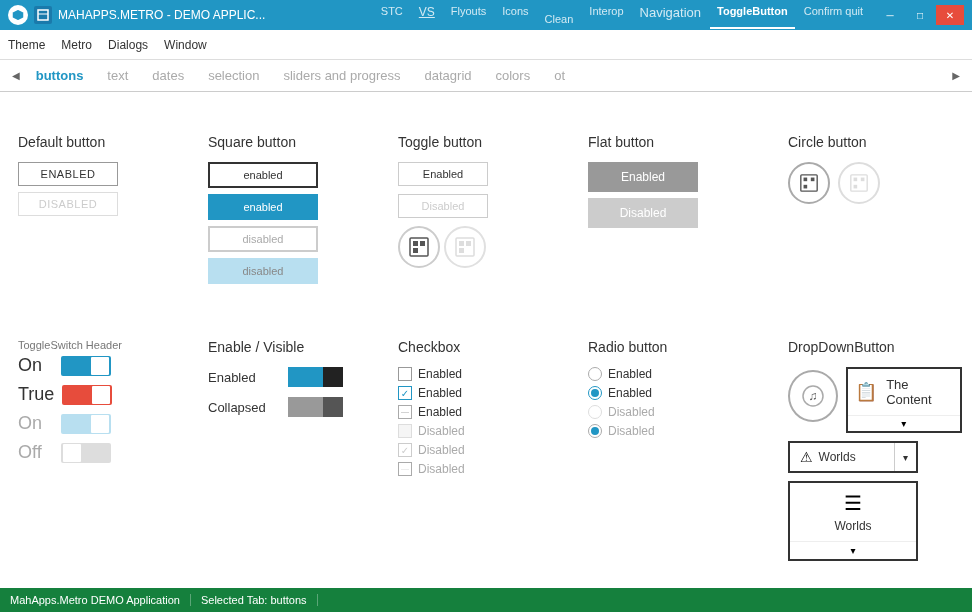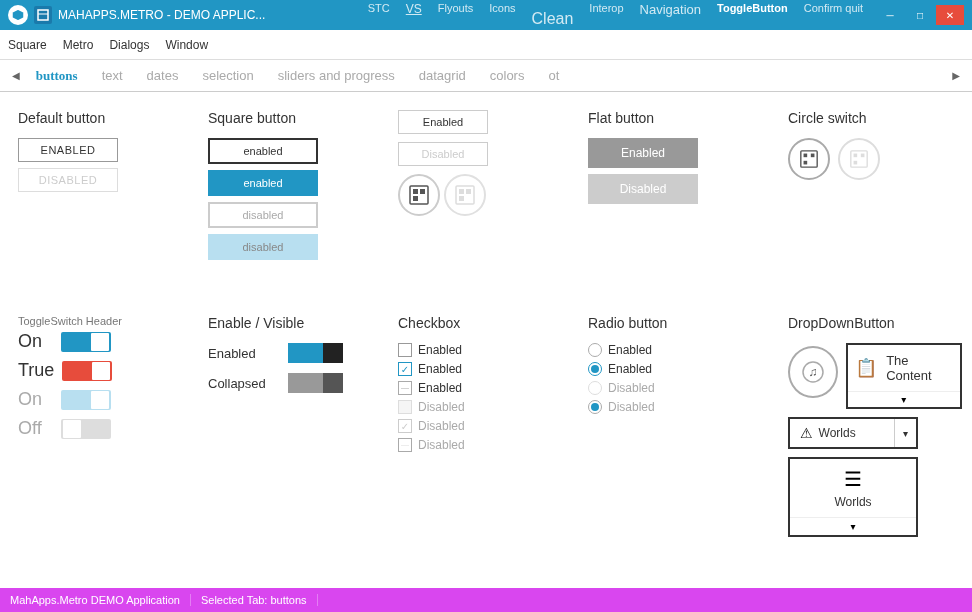--- a/index.html
+++ b/index.html
@@ -18,28 +18,28 @@
 
     
     .menubar { background: white; display: flex; padding: 4px 8px; gap: 16px; border-bottom: 1px solid #ddd; flex-shrink: 0; height: 30px; align-items: center; }
     .menubar-item { font-size: 12px; cursor: pointer; color: #333; }
 
     
     .tabs-row { background: white; border-bottom: 1px solid #ccc; display: flex; align-items: center; padding: 0 8px; flex-shrink: 0; height: 32px; }
     .tabs-scroll-left, .tabs-scroll-right { font-size: 10px; cursor: pointer; padding: 0 4px; color: #666; }
     .tabs-container { display: flex; overflow: hidden; flex: 1; }
     .tab { padding: 8px 12px; font-size: 13px; cursor: pointer; white-space: nowrap; color: #aaa; }
-    .tab.active { color: #2196c4; font-weight: bold; font-family: Liberation Serif, serif; }
+    .tab.active { color: #2196c4; font-weight: bold; }
 
     
     .main-content { flex: 1; background: white; display: flex; flex-direction: column; overflow: hidden; }
 
     
     .content-grid { display: grid; grid-template-columns: 190px 190px 190px 200px 190px; gap: 0; padding: 10px; flex: 1; overflow: auto; }
-    .section { border: none; padding: 8px; }
+    .section { border: none; padding: 8px; margin-top: 24px; }
     .section-title { font-size: 14px; font-weight: 300; margin-bottom: 12px; color: #333; }
 
     
     .btn-default { border: 1px solid #999; background: white; padding: 5px 12px; font-size: 11px; cursor: pointer; width: 100px; text-align: center; display: block; margin-bottom: 6px; color: #333; letter-spacing: 0.5px; }
     .btn-default.disabled { color: #ccc; border-color: #ddd; cursor: default; }
 
     
     .btn-square { border: 2px solid #333; background: white; padding: 5px 12px; font-size: 11px; cursor: pointer; width: 110px; text-align: center; display: block; margin-bottom: 6px; color: #333; }
     .btn-square.active { background: #2196c4; border-color: #2196c4; color: white; }
     .btn-square.disabled { color: #aaa; border-color: #ccc; cursor: default; }
@@ -121,21 +121,21 @@
     .split-main-text { font-size: 12px; color: #333; }
     .split-arrow-btn { border-left: 1px solid #ccc; padding: 0 8px; display: flex; align-items: center; font-size: 10px; color: #333; }
 
     .split-large { border: 2px solid #333; background: white; cursor: pointer; width: 130px; display: flex; flex-direction: column; }
     .split-large-content { display: flex; flex-direction: column; align-items: center; padding: 8px; gap: 4px; }
     .split-large-icon { font-size: 20px; }
     .split-large-text { font-size: 12px; color: #333; }
     .split-large-arrow { border-top: 1px solid #eee; display: flex; justify-content: center; padding: 3px; font-size: 10px; }
 
     
-    .statusbar { background: #d946ef; color: white; display: flex; align-items: center; height: 24px; padding: 0 10px; font-size: 11px; flex-shrink: 0; gap: 0; }
+    .statusbar { background: #15803d; color: white; display: flex; align-items: center; height: 24px; padding: 0 10px; font-size: 11px; flex-shrink: 0; gap: 0; }
     .statusbar-section { padding: 0 10px; border-right: 1px solid rgba(255,255,255,0.3); }
     .statusbar-section:first-child { border-left: none; padding-left: 0; }
   </style>
 </head>
 <body>
 
 <div class="titlebar">
   <div class="titlebar-logo">
     <svg width="14" height="14" viewBox="0 0 14 14">
         <polygon points="7,1 13,4 13,10 7,13 1,10 1,4" fill="#2196c4" stroke="white" stroke-width="1.5"></polygon>
@@ -146,35 +146,35 @@
         <rect x="1" y="1" width="10" height="10" fill="none" stroke="white" stroke-width="1.5"></rect>
         <line x1="1" y1="5" x2="11" y2="5" stroke="white" stroke-width="1"></line>
       </svg>
   </div>
   <span class="titlebar-title">MAHAPPS.METRO - DEMO APPLIC...</span>
   <div class="titlebar-nav">
     <span style="padding:4px 7px;font-size:11px;color:rgba(255,255,255,0.8);cursor:pointer;">STC</span>
     <span style="padding:4px 7px;font-size:12px;color:rgba(255,255,255,0.8);cursor:pointer;text-decoration:underline;">VS</span>
     <span style="padding:4px 7px;font-size:11px;color:rgba(255,255,255,0.8);cursor:pointer;">Flyouts</span>
     <span style="padding:4px 7px;font-size:11px;color:rgba(255,255,255,0.8);cursor:pointer;">Icons</span>
-    <span style="padding:4px 7px;font-size:16px;color:rgba(255,255,255,0.8);cursor:pointer;margin-top:8px;">Clean</span>
+    <span style="padding:4px 7px;font-size:11px;color:rgba(255,255,255,0.8);cursor:pointer;margin-top:8px;">Clean</span>
     <span style="padding:4px 7px;font-size:11px;color:rgba(255,255,255,0.8);cursor:pointer;">Interop</span>
     <span style="padding:4px 7px;font-size:13px;color:rgba(255,255,255,0.8);cursor:pointer;">Navigation</span>
     <span style="padding:4px 7px;font-size:11px;color:white;font-weight:bold;cursor:pointer;border-bottom:2px solid white;">ToggleButton</span>
     <span style="padding:4px 7px;font-size:11px;color:rgba(255,255,255,0.8);cursor:pointer;">Confirm quit</span>
   </div>
   <div class="titlebar-controls">
     <div class="titlebar-btn">─</div>
     <div class="titlebar-btn">□</div>
     <div class="titlebar-btn">✕</div>
   </div>
 </div>
 
 <div class="menubar">
-  <span class="menubar-item">Square</span>
+  <span class="menubar-item">Theme</span>
   <span class="menubar-item">Metro</span>
   <span class="menubar-item">Dialogs</span>
   <span class="menubar-item">Window</span>
 </div>
 
 <div class="tabs-row">
   <span class="tabs-scroll-left">◀</span>
   <div class="tabs-container">
     <span class="tab active">buttons</span>
     <span class="tab">text</span>
@@ -199,20 +199,21 @@
 
     <div class="section">
       <div class="section-title">Square button</div>
       <button class="btn-square">enabled</button>
       <button class="btn-square active">enabled</button>
       <button class="btn-square disabled">disabled</button>
       <button class="btn-square disabled-blue">disabled</button>
     </div>
 
     <div class="section">
+      <div class="section-title">Toggle button</div>
       <button class="btn-toggle">Enabled</button>
       <button class="btn-toggle disabled">Disabled</button>
       <div style="display:flex; margin-top: 8px;">
         <div class="icon-circle">
           <svg width="22" height="22" viewBox="0 0 22 22">
               <rect x="2" y="2" width="18" height="18" rx="1" fill="none" stroke="#555" stroke-width="1.5"></rect>
               <rect x="5" y="5" width="5" height="5" fill="#555"></rect>
               <rect x="12" y="5" width="5" height="5" fill="#555"></rect>
               <rect x="5" y="12" width="5" height="5" fill="#555"></rect>
             </svg>
@@ -228,21 +229,21 @@
       </div>
     </div>
 
     <div class="section">
       <div class="section-title">Flat button</div>
       <button class="btn-flat">Enabled</button>
       <button class="btn-flat disabled">Disabled</button>
     </div>
 
     <div class="section">
-      <div class="section-title">Circle switch</div>
+      <div class="section-title">Circle button</div>
       <div style="display:flex;">
         <button class="btn-circle">
           <svg width="20" height="20" viewBox="0 0 22 22">
               <rect x="2" y="2" width="18" height="18" rx="1" fill="none" stroke="#555" stroke-width="1.5"></rect>
               <rect x="5" y="5" width="4" height="4" fill="#555"></rect>
               <rect x="13" y="5" width="4" height="4" fill="#555"></rect>
               <rect x="5" y="13" width="4" height="4" fill="#555"></rect>
             </svg>
         </button>
         <button class="btn-circle disabled-btn">

